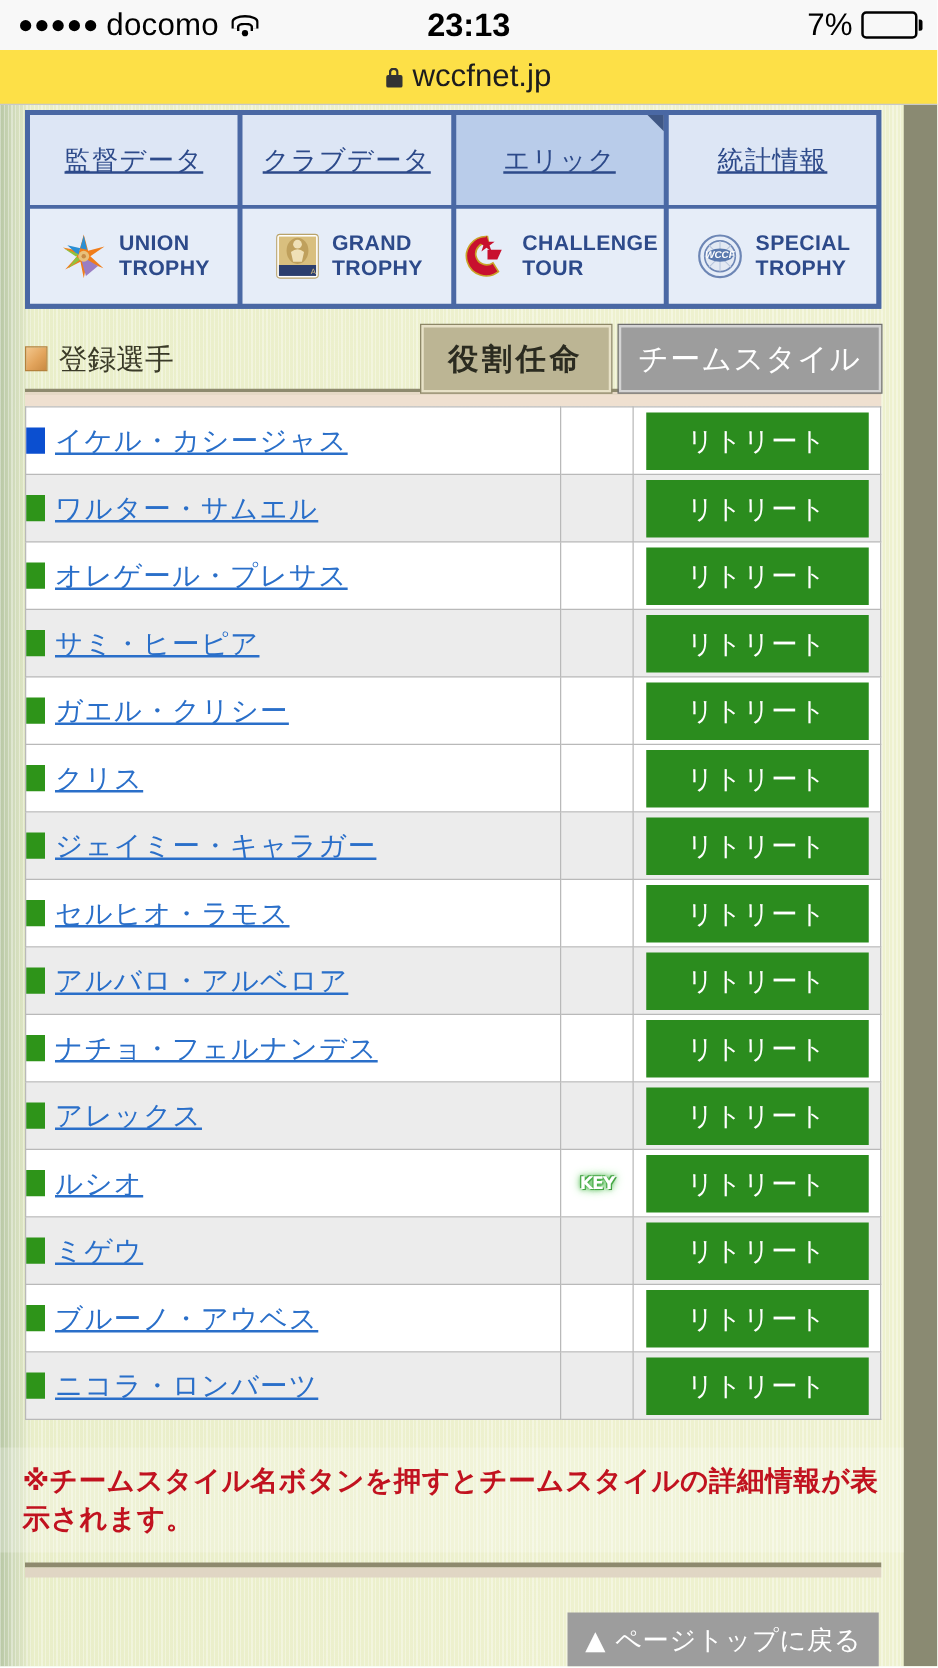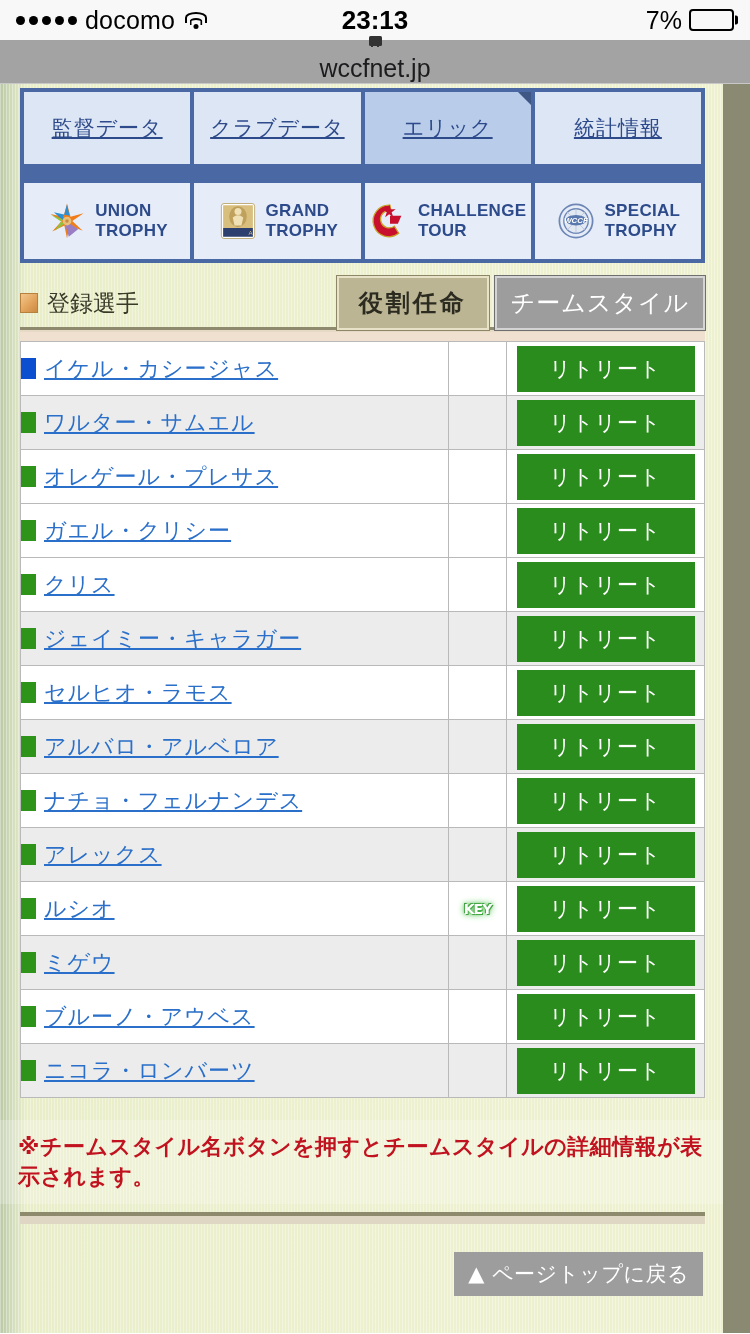--- a/index.html
+++ b/index.html
@@ -47,24 +47,23 @@
   }
   .batt::after {
     content: ""; position: absolute; right: -6px; top: 50%;
     transform: translateY(-50%);
     width: 3px; height: 9px; background: #000; border-radius: 0 2px 2px 0;
   }
   .batt-fill { height: 100%; background: #ff3b30; border-radius: 1px; }
 
   
   #url-bar {
-    height: 44px; background: #a3a3a3;
+    height: 44px; background: #fde047;
     display: flex; align-items: center; justify-content: center; gap: 8px;
     border-bottom: 1px solid #c8c8c8;
-    flex-direction: column;
   }
   .lock-ico {
     width: 13px; height: 16px; position: relative; display: inline-block;
   }
   .lock-ico .shackle {
     position: absolute; top: 0; left: 2.5px;
     width: 8px; height: 7px; border: 2px solid #333;
     border-bottom: none; border-radius: 4px 4px 0 0;
   }
   .lock-ico .body {
@@ -95,21 +94,21 @@
 
   
   #nav-block {
     margin: 4px 18px 0 20px;
     border: 4px solid #4a68a4;
     background: #4a68a4;
     padding: 0;
   }
   .nav-row { display: flex; }
   .nav-row.tabs { gap: 4px; }
-  .nav-row.logos { gap: 4px; margin-top: 19px; }
+  .nav-row.logos { gap: 4px; margin-top: 3px; }
   .tab {
     flex: 1; background: #dde6f5;
     height: 72px; display: flex; align-items: center; justify-content: center;
     position: relative;
   }
   .tab.selected { background: #b9ccea; }
   .tab.selected .corner {
     position: absolute; top: 0; right: 0;
     width: 0; height: 0;
     border-top: 13px solid #3f5785;
@@ -387,20 +386,25 @@
           <tr class="even">
             <td class="c-name"><span class="pos-sq" style="background: rgb(46, 148, 25);"></span><span class="pname">ワルター・サムエル</span></td>
             <td class="c-key"></td>
             <td class="c-act"><span class="btn-retreat" style="background: rgb(43, 140, 30);">リトリート</span></td>
           </tr>
           <tr class="odd">
             <td class="c-name"><span class="pos-sq" style="background: rgb(46, 148, 25);"></span><span class="pname">オレゲール・プレサス</span></td>
             <td class="c-key"></td>
             <td class="c-act"><span class="btn-retreat" style="background: rgb(43, 140, 30);">リトリート</span></td>
           </tr>
+          <tr class="even">
+            <td class="c-name"><span class="pos-sq" style="background: rgb(46, 148, 25);"></span><span class="pname">サミ・ヒーピア</span></td>
+            <td class="c-key"></td>
+            <td class="c-act"><span class="btn-retreat" style="background: rgb(43, 140, 30);">リトリート</span></td>
+          </tr>
           <tr class="odd">
             <td class="c-name"><span class="pos-sq" style="background: rgb(46, 148, 25);"></span><span class="pname">ガエル・クリシー</span></td>
             <td class="c-key"></td>
             <td class="c-act"><span class="btn-retreat" style="background: rgb(43, 140, 30);">リトリート</span></td>
           </tr>
           <tr class="odd">
             <td class="c-name"><span class="pos-sq" style="background: rgb(46, 148, 25);"></span><span class="pname">クリス</span></td>
             <td class="c-key"></td>
             <td class="c-act"><span class="btn-retreat" style="background: rgb(43, 140, 30);">リトリート</span></td>
           </tr>

